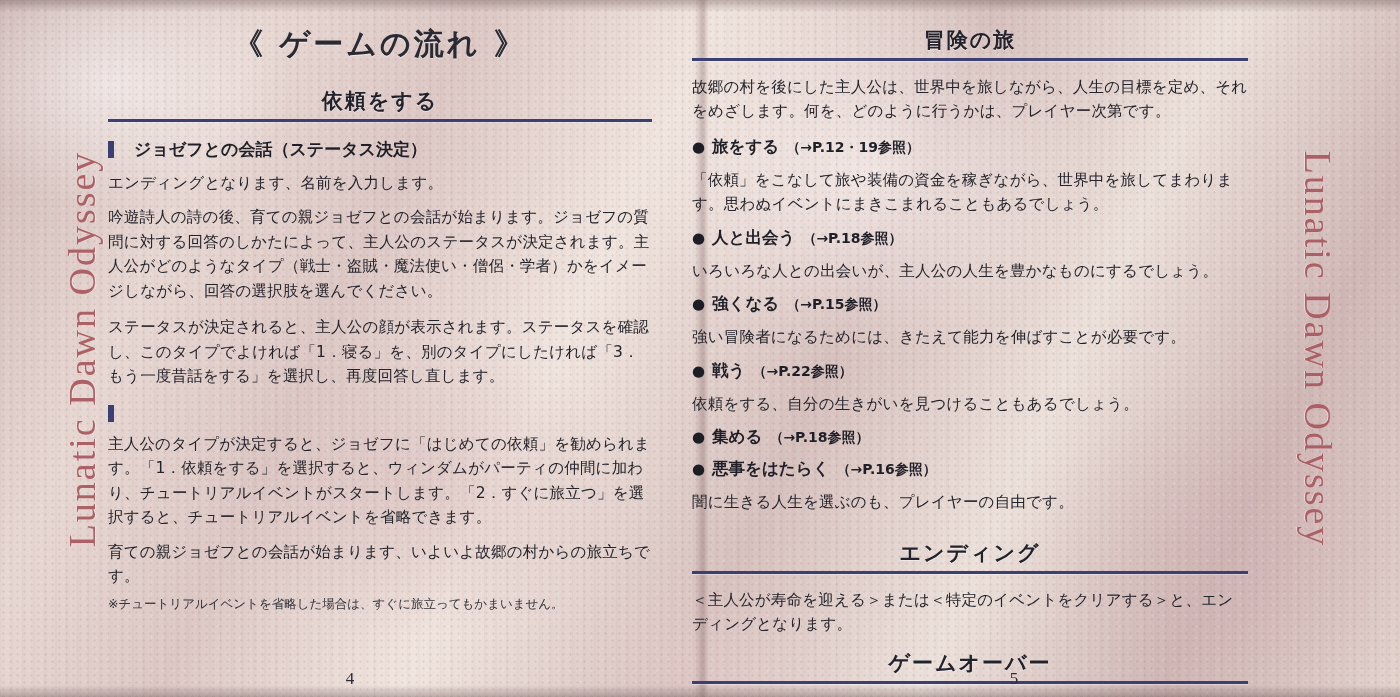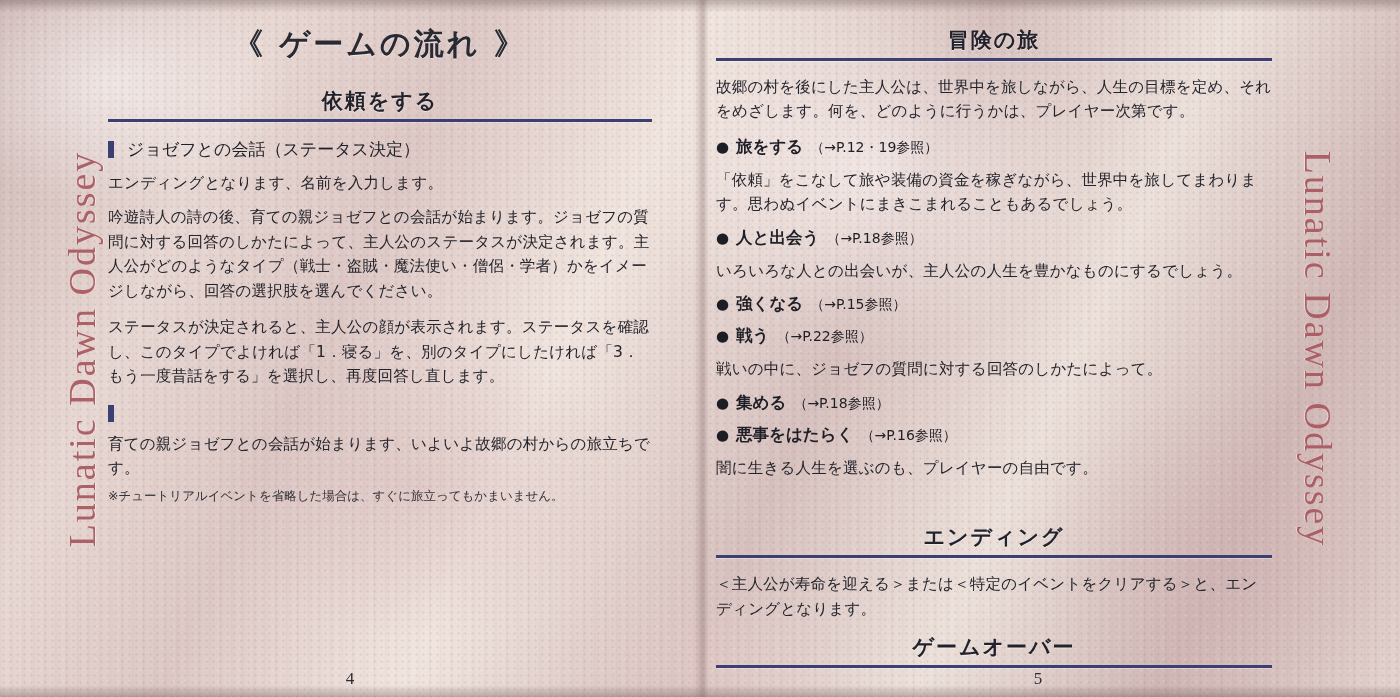--- a/index.html
+++ b/index.html
@@ -98,21 +98,21 @@
   }
 
   
   .page {
     position: absolute;
     top: 0;
     height: 697px;
     box-sizing: border-box;
   }
   #page-left  { left: 0;    width: 700px; padding: 22px 48px 0 108px; }
-  #page-right { left: 688px; width: 700px; padding: 22px 116px 0 28px; }
+  #page-right { left: 664px; width: 700px; padding: 22px 116px 0 28px; }
 
   .jp {
     font-family: "DejaVu Sans", "Liberation Sans", sans-serif;
   }
 
   .chapter-title {
     text-align: center;
     font-size: 30px;
     font-weight: bold;
     color: #2a2a33;
@@ -135,23 +135,23 @@
   .rule {
     height: 3px;
     background: #3b3f72;
     margin: 3px 0 14px 0;
     box-shadow: 0 1px 0 rgba(255,255,255,.35);
   }
 
   .sub-head {
     display: flex;
     align-items: center;
-    gap: 13px;
+    gap: 20px;
     font-size: 17px;
-    font-weight: normal;
+    font-weight: bold;
     color: #1f1f28;
     margin: 16px 0 10px 0;
   }
   .sub-head .bar {
     display: inline-block;
     width: 6px;
     height: 17px;
     background: #3b3f72;
     flex: 0 0 auto;
   }
@@ -180,21 +180,21 @@
     display: flex;
     align-items: baseline;
     gap: 7px;
   }
   .bullet-head .dot {
     font-size: 15px;
     line-height: 1;
     color: #1d1d26;
   }
   .bullet-head .ref {
-    font-weight: normal;
+    font-weight: bold;
     font-size: 14px;
   }
 
   .page-num {
     position: absolute;
     bottom: 8px;
     width: 100%;
     left: 0;
     text-align: center;
     font-size: 17px;
@@ -228,20 +228,21 @@
       <span class="bar"></span>
       <span>ジョゼフとの会話（ステータス決定）</span>
     </div>
     <p class="body jp tight">エンディングとなります、名前を入力します。</p>
     <p class="body jp">吟遊詩人の詩の後、育ての親ジョゼフとの会話が始まります。ジョゼフの質問に対する回答のしかたによって、主人公のステータスが決定されます。主人公がどのようなタイプ（戦士・盗賊・魔法使い・僧侶・学者）かをイメージしながら、回答の選択肢を選んでください。</p>
     <p class="body jp tight">ステータスが決定されると、主人公の顔が表示されます。ステータスを確認し、このタイプでよければ「1．寝る」を、別のタイプにしたければ「3．もう一度昔話をする」を選択し、再度回答し直します。</p>
 
     <div class="sub-head jp">
       <span class="bar"></span>
     </div>
+    <p class="body jp tight">主人公のタイプが決定すると、ジョゼフに「はじめての依頼」を勧められます。「1．依頼をする」を選択すると、ウィンダムがパーティの仲間に加わり、チュートリアルイベントがスタートします。「2．すぐに旅立つ」を選択すると、チュートリアルイベントを省略できます。</p>
     <p class="body jp tight">育ての親ジョゼフとの会話が始まります、いよいよ故郷の村からの旅立ちです。</p>
     <p class="note jp">※チュートリアルイベントを省略した場合は、すぐに旅立ってもかまいません。</p>
 
     <div class="page-num">4</div>
   </div>
 
   <div class="page" id="page-right">
 
     <div class="section-head right-head jp">冒険の旅</div>
     <div class="rule"></div>
@@ -259,42 +260,43 @@
       <span>人と出会う</span>
       <span class="ref">（→P.18参照）</span>
     </div>
     <p class="body jp tight">いろいろな人との出会いが、主人公の人生を豊かなものにするでしょう。</p>
 
     <div class="bullet-head jp">
       <span class="dot">●</span>
       <span>強くなる</span>
       <span class="ref">（→P.15参照）</span>
     </div>
+    <p class="body jp tight">強い冒険者になるためには、きたえて能力を伸ばすことが必要です。</p>
 
     <div class="bullet-head jp">
       <span class="dot">●</span>
       <span>戦う</span>
       <span class="ref">（→P.22参照）</span>
     </div>
-    <p class="body jp tight">戦いの中に、ジョゼフの質問に対する回答のしかたによって。</p>
+    <p class="body jp tight">依頼をする、自分の生きがいを見つけることもあるでしょう。</p>
 
     <div class="bullet-head jp">
       <span class="dot">●</span>
       <span>集める</span>
       <span class="ref">（→P.18参照）</span>
     </div>
 
     <div class="bullet-head jp">
       <span class="dot">●</span>
       <span>悪事をはたらく</span>
       <span class="ref">（→P.16参照）</span>
     </div>
     <p class="body jp tight">闇に生きる人生を選ぶのも、プレイヤーの自由です。</p>
 
-    <div class="section-head jp" style="margin-top:43px;">エンディング</div>
+    <div class="section-head jp" style="margin-top:24px;">エンディング</div>
     <div class="rule"></div>
     <p class="body jp">＜主人公が寿命を迎える＞または＜特定のイベントをクリアする＞と、エンディングとなります。</p>
 
     <div class="section-head jp" style="margin-top:12px;">ゲームオーバー</div>
     <div class="rule"></div>
 
     <div class="page-num">5</div>
   </div>
 </div>
 

